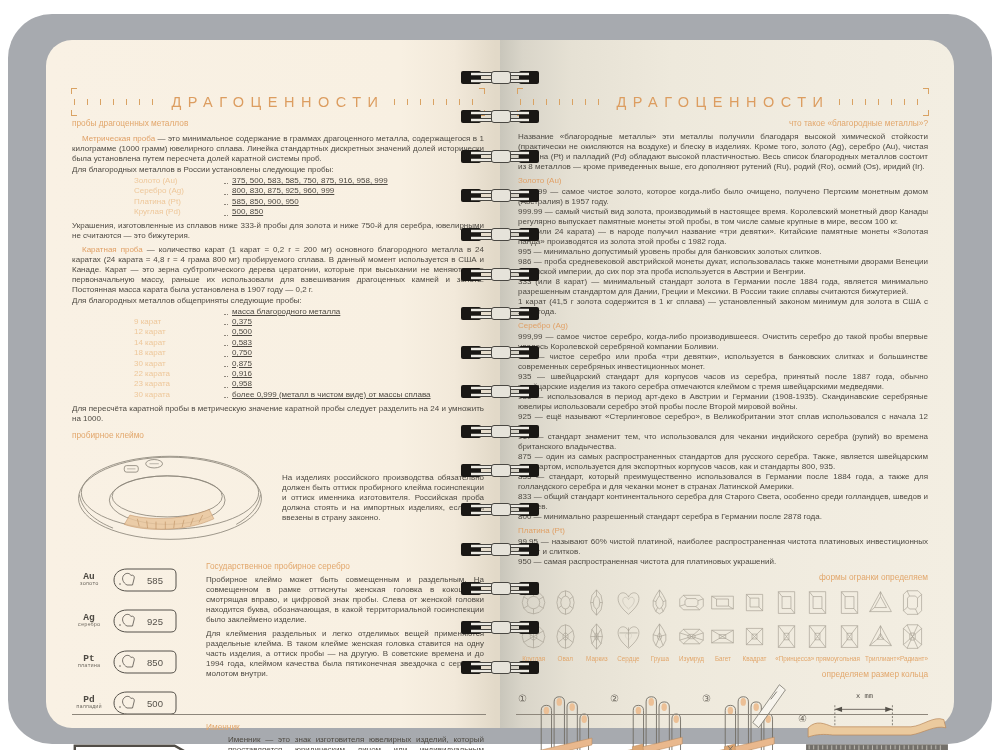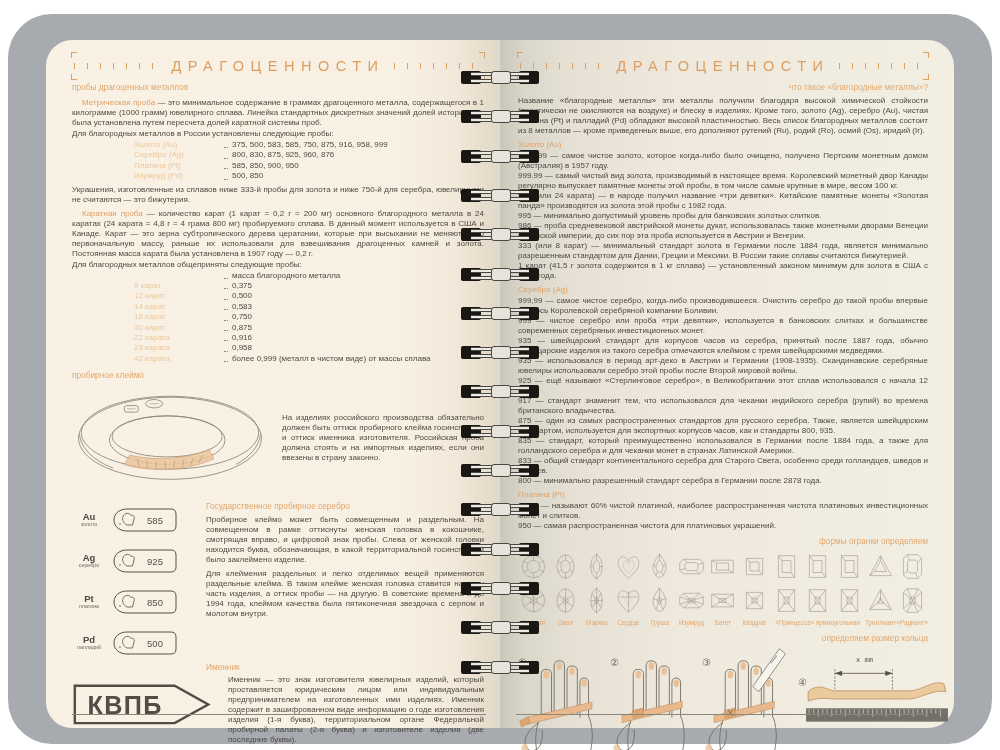--- a/index.html
+++ b/index.html
@@ -4,21 +4,21 @@
 <style>
   html,body{margin:0;padding:0;width:1000px;height:750px;overflow:hidden;background:#fff;
     font-family:"Liberation Sans",sans-serif;}
   .cover{position:absolute;left:8px;top:14px;width:984px;height:730px;background:#a7aaaf;border-radius:44px;}
   .spread{position:absolute;left:46px;top:40px;width:908px;height:688px;}
   .page{position:absolute;top:0;height:688px;width:454px;}
   .page-left{left:0;border-radius:26px 0 0 26px;
     background:linear-gradient(90deg,#f9f1e4 0%,#f8f0e2 78%,#f2e9da 90%,#e2d9c8 99%);}
   .page-right{left:454px;border-radius:0 26px 26px 0;
     background:linear-gradient(90deg,#c9c6bb 0%,#d9d5c9 5%,#e6e1d4 16%,#eee9dc 38%,#f1ece0 70%,#f3eee2 100%);}
-  .page-inner{position:absolute;inset:0;padding:13px 16px 0 26px;box-sizing:border-box;}
+  .page-inner{position:absolute;inset:0;padding:13px 16px 0 26px;box-sizing:border-box;margin-top:36px;}
   .page-right .page-inner{padding:13px 26px 0 18px;}
   .page-foot{position:absolute;bottom:13px;border-top:1px solid #8d867b;height:0;}
   .page-left .page-foot{left:26px;right:14px;}
   .page-right .page-foot{left:16px;right:26px;}
 
   
   .page-header{position:relative;display:flex;align-items:center;gap:10px;height:22px;margin:2px 2px 5px 2px;}
   .ticks{flex:1;height:6px;background:repeating-linear-gradient(90deg,#d9a263 0 1px,transparent 1px 13px);}
   .page-title{font-size:14.5px;letter-spacing:6.5px;color:#dc9d60;white-space:nowrap;}
   .cmark{position:absolute;width:5px;height:5px;border:0 solid #d9a263;}
@@ -31,32 +31,32 @@
   .subtitle.right{text-align:right;margin:2px 0 4px;}
   p{font-size:8px;line-height:1.25;color:#4e4a43;text-align:justify;margin:0 0 4px;}
   .term{color:#e0a066;}
   .lead-p{text-indent:10px;}
   .no-gap{margin-bottom:1px;}
 
   
   .probe-row{display:flex;align-items:flex-end;margin-left:62px;font-size:8px;line-height:1.3;color:#4e4a43;}
   .probe-label{color:#eec79a;min-width:88px;}
   .dots{flex:1;border-bottom:1px dotted #8d867b;margin:0 4px 2px 2px;}
-  .probe-val{width:252px;}
+  .probe-val{width:252px;text-decoration:underline;}
 
   
   .hallmark-box{display:flex;gap:14px;align-items:center;margin:2px 0 6px;}
   .ring-wrap{width:196px;flex:none;}
   .hallmark-text{flex:1;}
 
   
   .state-box{display:flex;gap:12px;margin-top:2px;}
   .stamps-col{width:122px;flex:none;display:flex;flex-direction:column;gap:11px;padding-top:4px;}
   .stamp-row{display:flex;align-items:center;gap:3px;}
-  .stamp-meta{width:34px;text-align:center;line-height:1;}
+  .stamp-meta{width:34px;text-align:center;line-height:1;font-family:Liberation Mono, monospace;}
   .stamp-sym{font-size:9.5px;font-weight:bold;color:#4e4a43;display:block;}
   .stamp-name{font-size:5.3px;color:#6f6a61;display:block;margin-top:1px;}
   .stamp-shape{position:relative;width:72px;height:30px;}
   .state-text{flex:1;}
   .metal-head{color:#e0a066;font-size:8px;margin:4px 0 2px;}
 
   
   .imennik-box{display:flex;gap:16px;align-items:flex-start;margin-top:2px;}
   .kvpb-wrap{width:140px;flex:none;padding-top:8px;}
 
@@ -119,31 +119,31 @@
 
           <div class="probe-row">
             <span class="probe-label">Золото (Au)</span>
             <span class="dots"></span>
             <span class="probe-val">375, 500, 583, 585, 750, 875, 916, 958, 999</span>
           </div>
 
           <div class="probe-row">
             <span class="probe-label">Серебро (Ag)</span>
             <span class="dots"></span>
-            <span class="probe-val">800, 830, 875, 925, 960, 876</span>
+            <span class="probe-val">800, 830, 875, 925, 960, 999</span>
           </div>
 
           <div class="probe-row">
             <span class="probe-label">Платина (Pt)</span>
             <span class="dots"></span>
             <span class="probe-val">585, 850, 900, 950</span>
           </div>
 
           <div class="probe-row">
-            <span class="probe-label">Изумруд (Pd)</span>
+            <span class="probe-label">Круглая (Pd)</span>
             <span class="dots"></span>
             <span class="probe-val">500, 850</span>
           </div>
         </div>
 
       <p style="margin-top:3px">Украшения, изготовленные из сплавов ниже 333-й пробы для золота и ниже 750-й для серебра, ювелирными не считаются — это бижутерия.</p>
 
       <p class="lead-p no-gap" style="margin-top:4px"><span class="term">Каратная проба</span> <span>— количество карат (1 карат = 0,2 г = 200 мг) основного благородного металла в 24 каратах (24 карата = 4,8 г = 4 грама 800 мг) пробируемого сплава. В данный момент используется в США и Канаде. Карат — это зерна субтропического дерева цератонии, которые при высыхании не меняют свою первоначальную массу, раньше их использовали для взвешивания драгоценных камней и золота. Постоянная масса карата была установлена в 1907 году — 0,2 г.</span></p>
       <p class="no-gap">Для благородных металлов общеприняты следующие пробы:</p>
 
@@ -190,26 +190,27 @@
             <span class="probe-val">0,916</span>
           </div>
 
           <div class="probe-row">
             <span class="probe-label">23 карата</span>
             <span class="dots"></span>
             <span class="probe-val">0,958</span>
           </div>
 
           <div class="probe-row">
-            <span class="probe-label">42 карата</span>
+            <span class="probe-label">30 карата</span>
             <span class="dots"></span>
             <span class="probe-val">более 0,999 (металл в чистом виде)  от массы сплава</span>
           </div>
         </div>
 
+      <p style="margin-top:4px">Для пересчёта каратной пробы в метрическую значение каратной пробы следует разделить на 24 и умножить на 1000.</p>
 
       <div class="subtitle" style="margin-top:6px">пробирное клеймо</div>
       <div class="hallmark-box">
         <div class="ring-wrap" id="ring-slot"><svg viewBox="0 0 210 112" fill="none" stroke="#8b857a" stroke-width="0.9">
     <ellipse cx="105" cy="56" rx="98" ry="44"></ellipse>
     <ellipse cx="105" cy="50" rx="95" ry="39"></ellipse>
     <ellipse cx="102" cy="58" rx="62" ry="26"></ellipse>
     <ellipse cx="102" cy="54" rx="59" ry="22"></ellipse>
     <path d="M8,52 C10,68 24,80 44,88"></path>
     <path d="M202,52 C200,66 190,76 176,84"></path>

